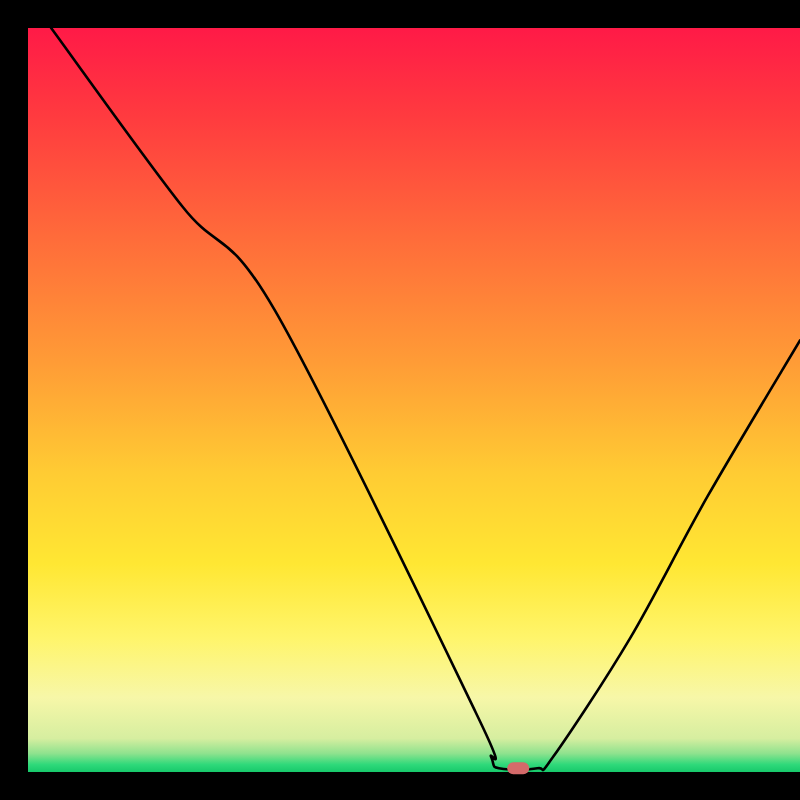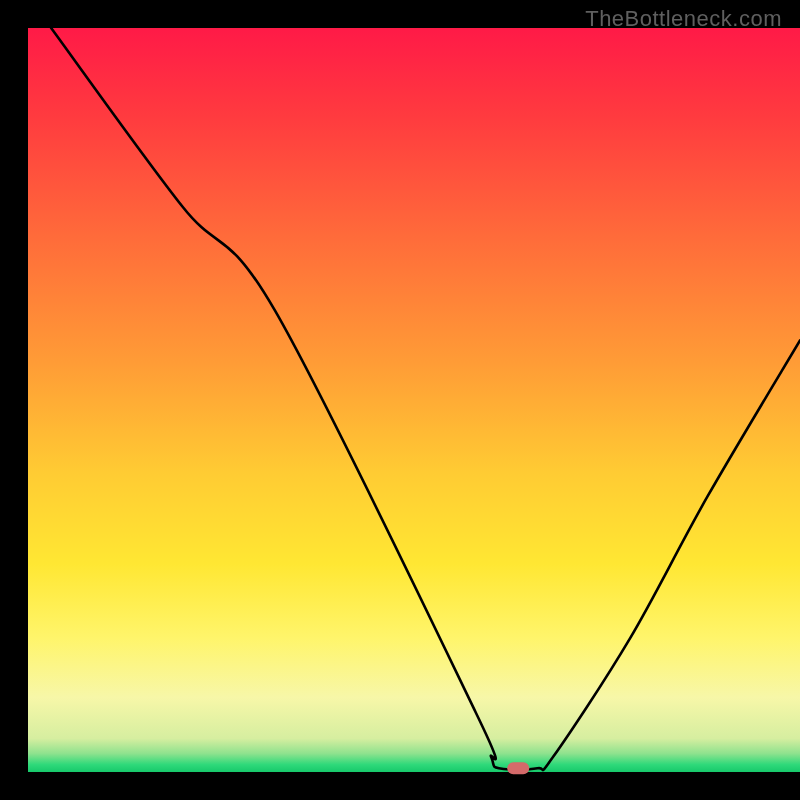--- a/index.html
+++ b/index.html
@@ -31,21 +31,20 @@
     position: absolute;
     top: 0;
     left: 0;
   }
 </style>
 </head>
 <body>
 
 <div class="frame">
 
-  <div class="watermark">TheBottleneck.com</div>
 
   <svg id="plot" width="800" height="800">
     <defs>
       <linearGradient id="bg-grad" x1="0" y1="0" x2="0" y2="1">
           <stop offset="0%" stop-color="#ff1a47"></stop>
           <stop offset="12%" stop-color="#ff3b3f"></stop>
           <stop offset="28.000000000000004%" stop-color="#ff6b3a"></stop>
           <stop offset="45%" stop-color="#ff9c36"></stop>
           <stop offset="60%" stop-color="#ffcc33"></stop>
           <stop offset="72%" stop-color="#ffe733"></stop>

